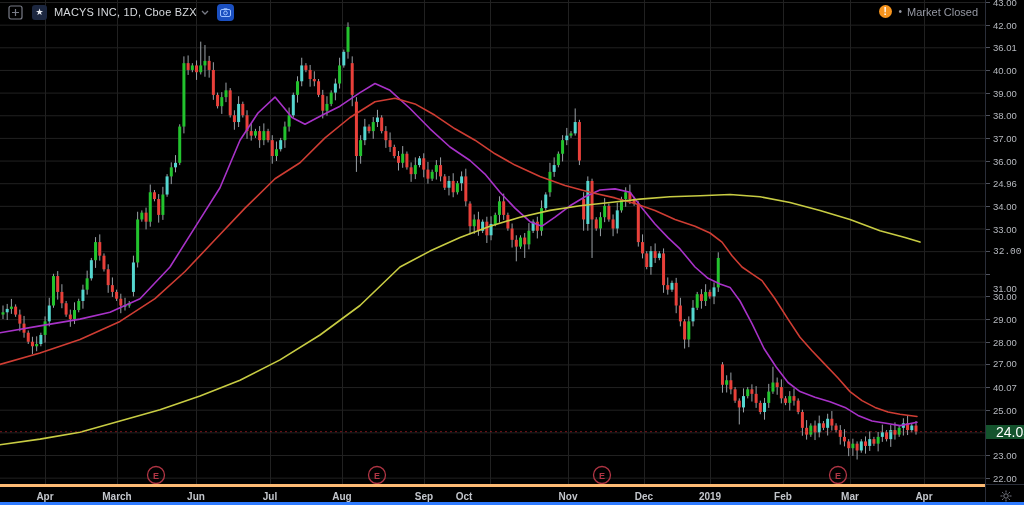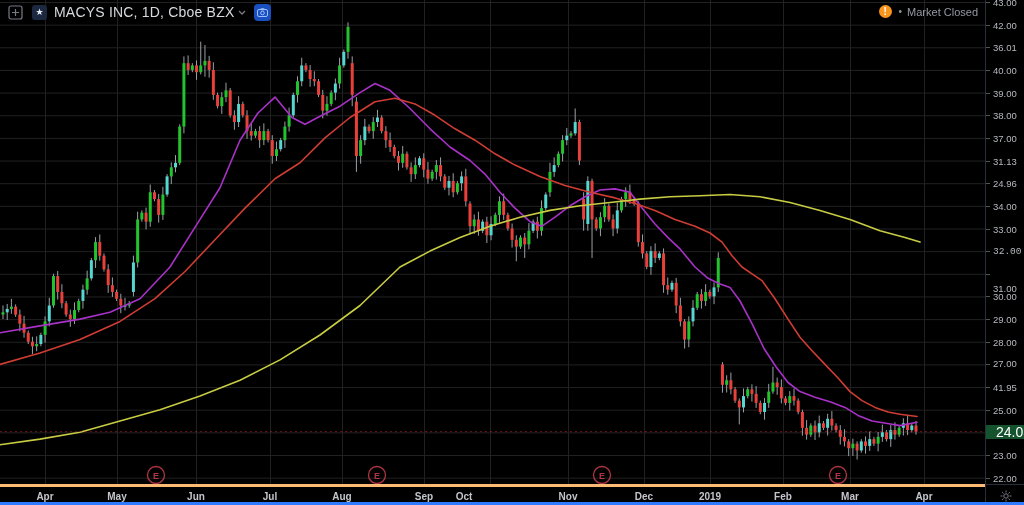--- a/index.html
+++ b/index.html
@@ -3,21 +3,21 @@
 <meta charset="utf-8">
 <style>
   html,body{margin:0;padding:0;background:#000;width:1024px;height:505px;overflow:hidden;
     font-family:"Liberation Sans",sans-serif;-webkit-font-smoothing:antialiased;}
   #app{position:relative;width:1024px;height:505px;background:#000;}
   #plot-wrap{position:absolute;left:0;top:0;width:985px;height:484px;overflow:hidden;}
   #header{position:absolute;left:0;top:0;height:24px;width:985px;display:flex;align-items:center;z-index:5;}
   .hicon{color:#787b86;margin-left:8px;display:flex;align-items:center;}
   #symbol-logo{width:15px;height:15px;background:#1c2740;border-radius:3px;margin-left:9px;
     display:flex;align-items:center;justify-content:center;color:#e8eaf0;font-size:9px;line-height:15px;}
-  #symbol-title{color:#d6d9dd;font-size:14px;margin-left:7px;letter-spacing:.2px;cursor:pointer;}
+  #symbol-title{color:#d6d9dd;font-size:11px;margin-left:7px;letter-spacing:.2px;cursor:pointer;}
   .chev{margin-left:4px;display:flex;align-items:center;}
   #camera-btn{width:17px;height:17px;background:#1a4fc0;border-radius:4px;margin-left:8px;
     display:flex;align-items:center;justify-content:center;cursor:pointer;}
   #status{position:absolute;right:46px;top:5px;display:flex;align-items:center;z-index:5;}
   #alert-badge{width:13px;height:13px;border-radius:50%;background:#f7941d;color:#fff;font-size:10px;
     font-weight:bold;display:flex;align-items:center;justify-content:center;line-height:13px;}
   #status-dot{color:#9598a3;font-size:10px;margin:0 5px 0 7px;}
   #status-text{color:#9598a3;font-size:11px;}
   #price-axis{position:absolute;left:985px;top:0;width:39px;height:484px;border-left:1px solid #2a2e39;
     overflow:hidden;cursor:ns-resize;}
@@ -588,54 +588,54 @@
       <div class="ylab" style="top: 47.3px;">36.01</div>
       <div class="ytick" style="top: 69.95px;"></div>
       <div class="ylab" style="top: 69.95px;">40.00</div>
       <div class="ytick" style="top: 92.6px;"></div>
       <div class="ylab" style="top: 92.6px;">39.00</div>
       <div class="ytick" style="top: 115.25px;"></div>
       <div class="ylab" style="top: 115.25px;">38.00</div>
       <div class="ytick" style="top: 137.9px;"></div>
       <div class="ylab" style="top: 137.9px;">37.00</div>
       <div class="ytick" style="top: 160.55px;"></div>
-      <div class="ylab" style="top: 160.55px;">31.13</div>
+      <div class="ylab" style="top: 160.55px;">36.00</div>
       <div class="ytick" style="top: 183.2px;"></div>
       <div class="ylab" style="top: 183.2px;">24.96</div>
       <div class="ytick" style="top: 205.85px;"></div>
       <div class="ylab" style="top: 205.85px;">34.00</div>
       <div class="ytick" style="top: 228.5px;"></div>
       <div class="ylab" style="top: 228.5px;">33.00</div>
       <div class="ytick" style="top: 251.15px;"></div>
       <div class="ylab" style="top: 251.15px; font-family: Liberation Mono, monospace;">32.00</div>
       <div class="ytick" style="top: 273.8px;"></div>
       <div class="ylab" style="top: 288px;">31.00</div>
       <div class="ytick" style="top: 296.45px;"></div>
       <div class="ylab" style="top: 296.45px;">30.00</div>
       <div class="ytick" style="top: 319.1px;"></div>
       <div class="ylab" style="top: 319.1px;">29.00</div>
       <div class="ytick" style="top: 341.75px;"></div>
       <div class="ylab" style="top: 341.75px;">28.00</div>
       <div class="ytick" style="top: 364.4px;"></div>
       <div class="ylab" style="top: 363px;">27.00</div>
       <div class="ytick" style="top: 387.05px;"></div>
-      <div class="ylab" style="top: 387.05px;">41.95</div>
+      <div class="ylab" style="top: 387.05px;">40.07</div>
       <div class="ytick" style="top: 409.7px;"></div>
       <div class="ylab" style="top: 409.7px;">25.00</div>
       <div class="ytick" style="top: 432.35px;"></div>
       <div class="ylab" style="top: 432.35px;">24.00</div>
       <div class="ytick" style="top: 455px;"></div>
       <div class="ylab" style="top: 455px;">23.00</div>
       <div class="ytick" style="top: 477.65px;"></div>
       <div class="ylab" style="top: 477.65px;">22.00</div>
     </div>
 
   <div id="time-axis">
       <div class="xlab" style="left: 45px;">Apr</div>
-      <div class="xlab" style="left: 117px;">May</div>
+      <div class="xlab" style="left: 117px;">March</div>
       <div class="xlab" style="left: 196px;">Jun</div>
       <div class="xlab" style="left: 270px;">Jul</div>
       <div class="xlab" style="left: 342px;">Aug</div>
       <div class="xlab" style="left: 424px;">Sep</div>
       <div class="xlab" style="left: 464px;">Oct</div>
       <div class="xlab" style="left: 568px;">Nov</div>
       <div class="xlab" style="left: 644px;">Dec</div>
       <div class="xlab" style="left: 710px;">2019</div>
       <div class="xlab" style="left: 783px;">Feb</div>
       <div class="xlab" style="left: 850px;">Mar</div>

